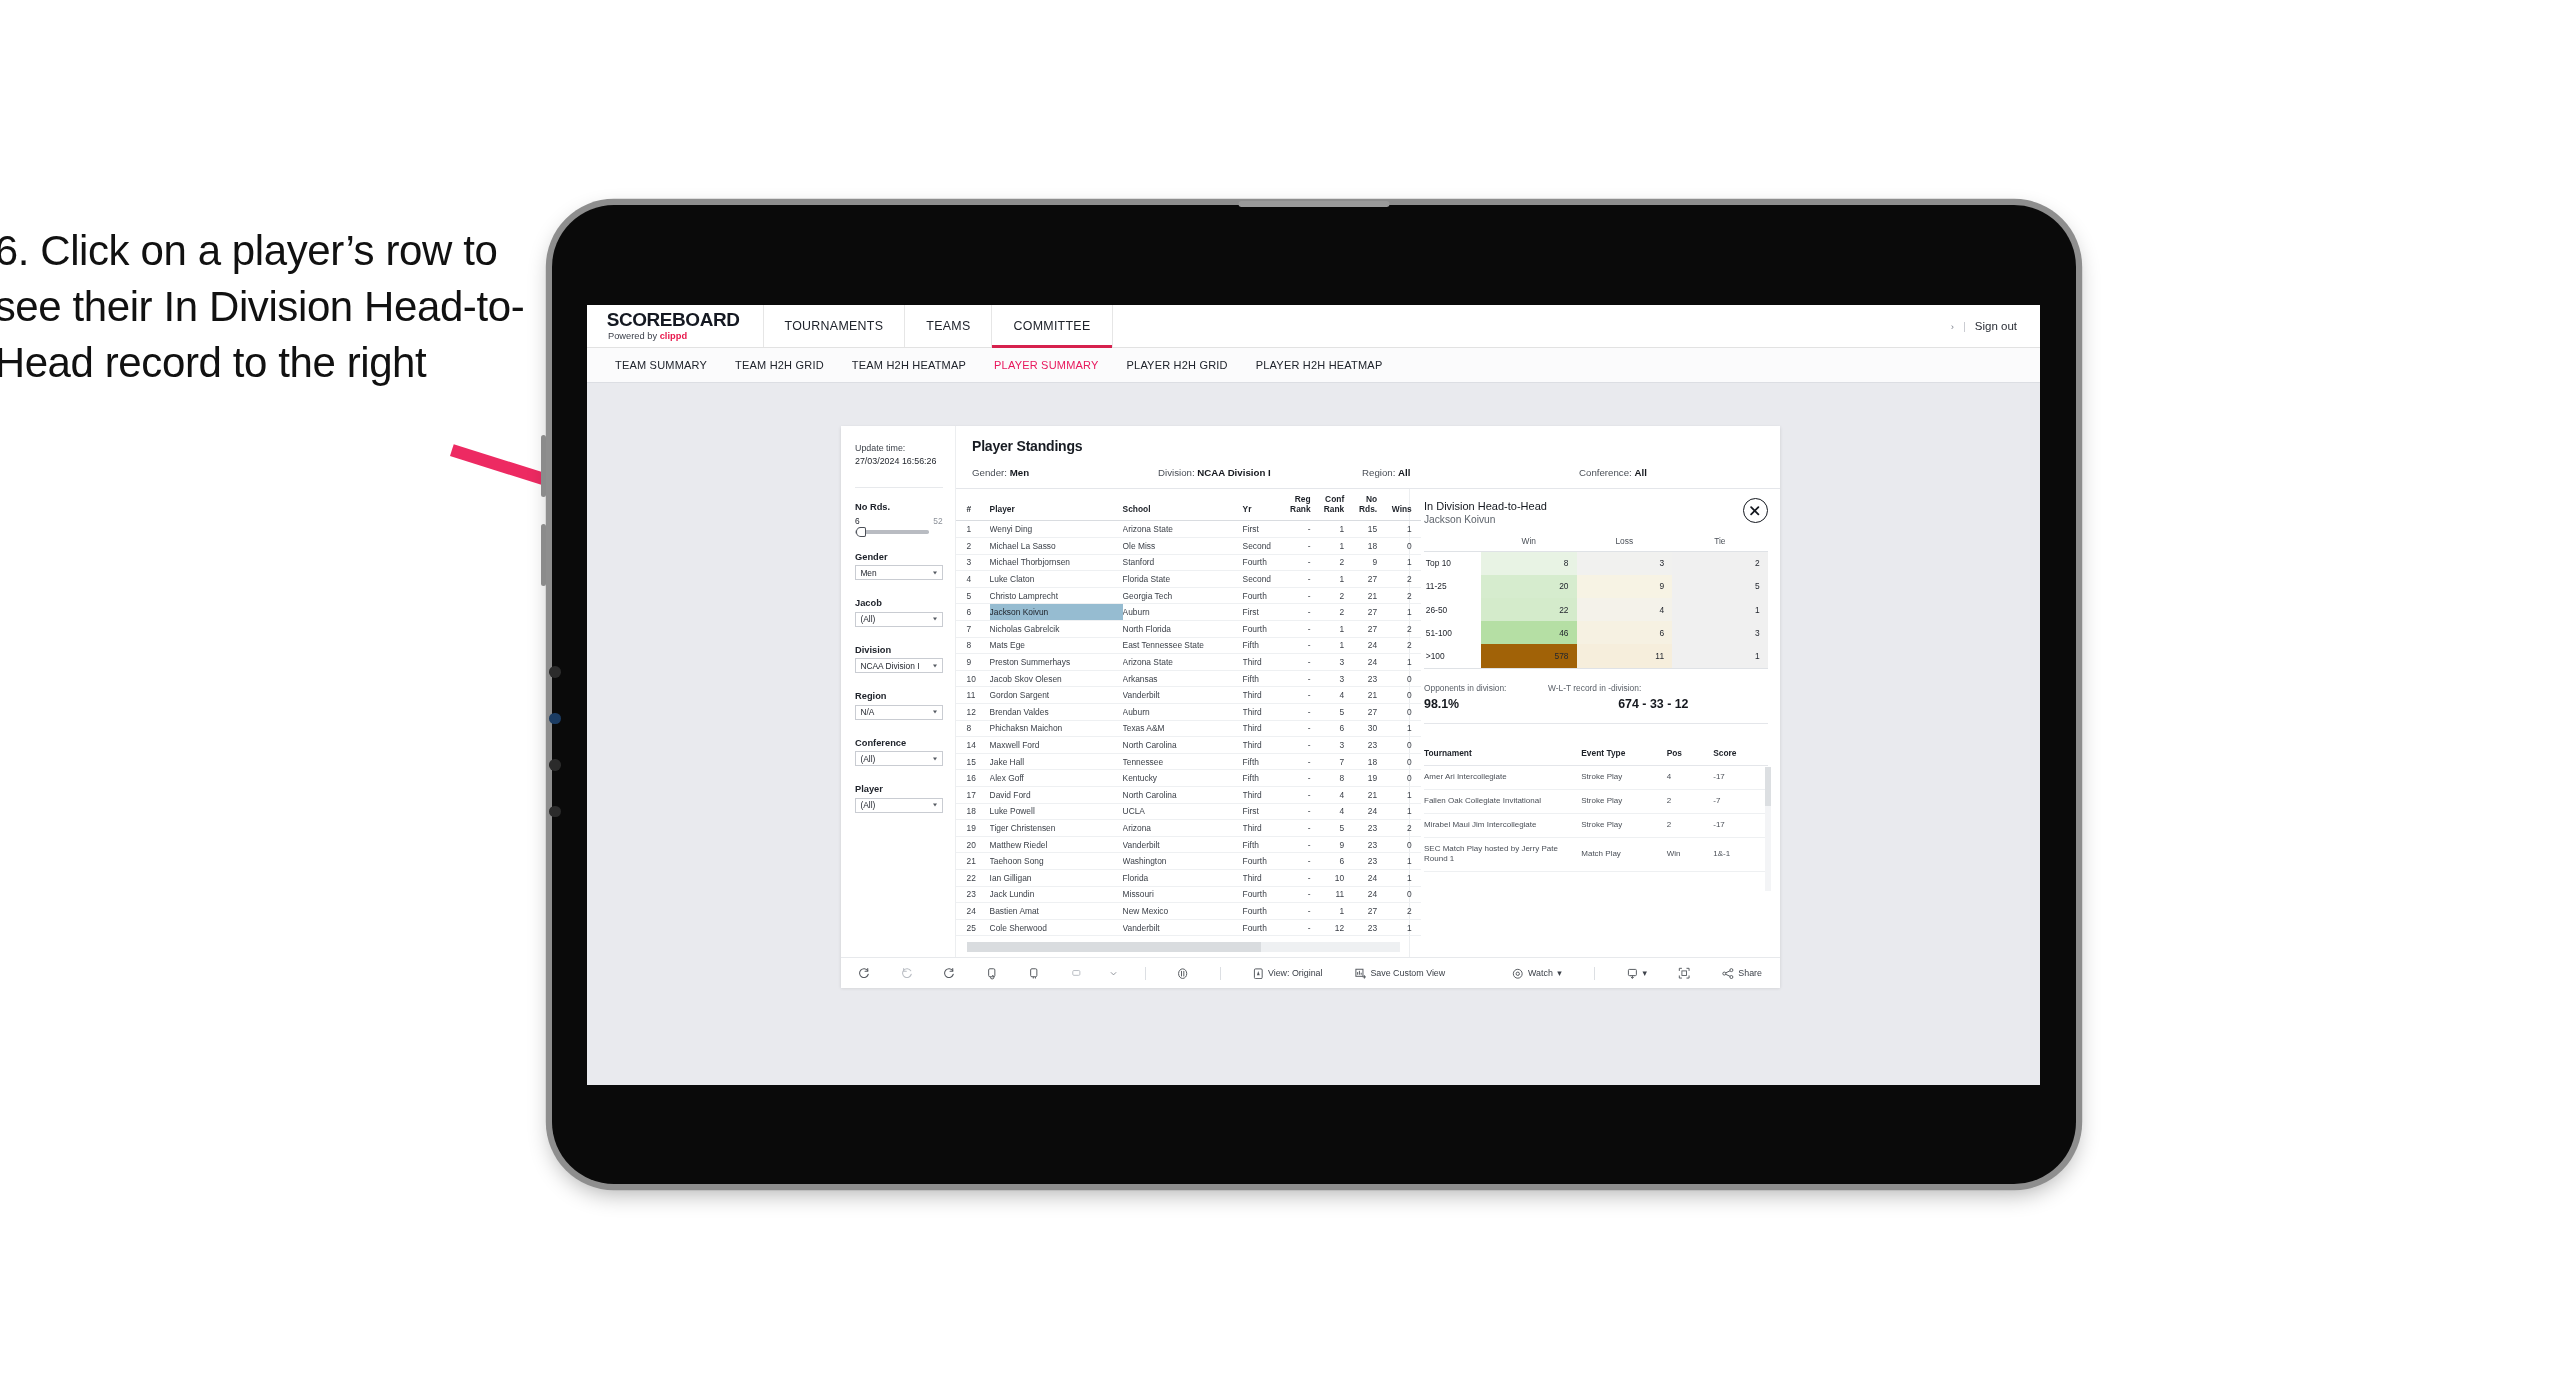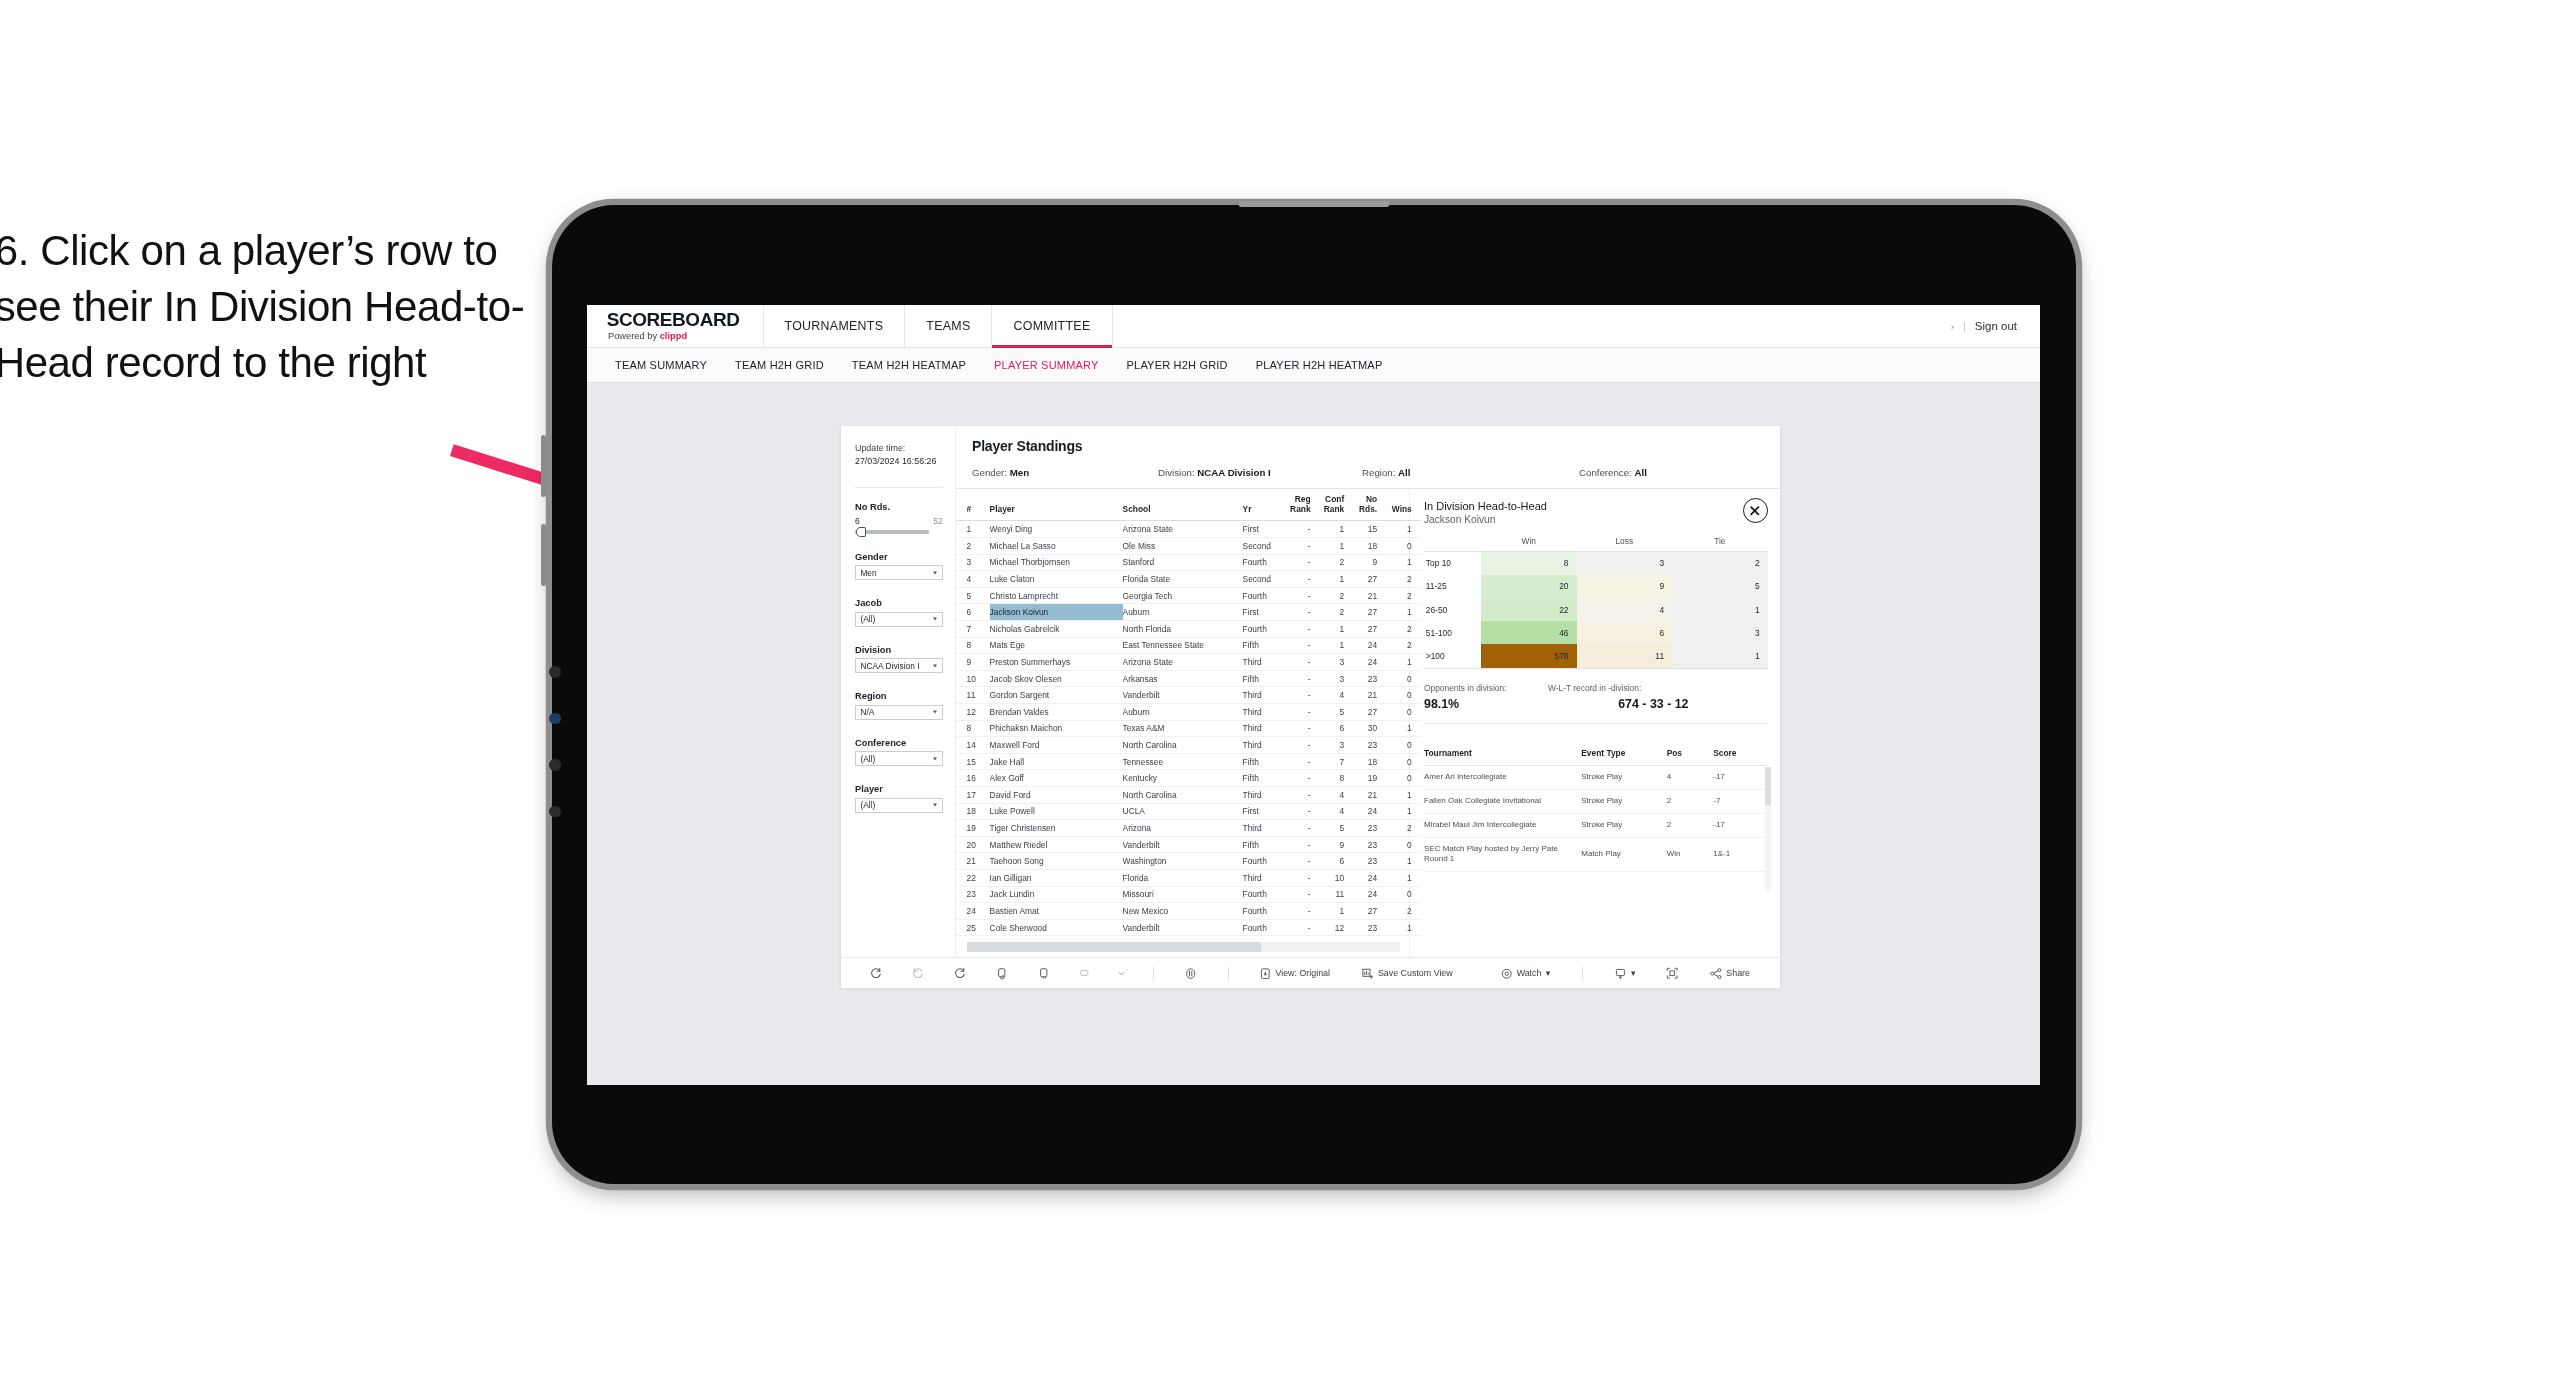--- a/index.html
+++ b/index.html
@@ -181,21 +181,21 @@
   .tour .t-type{width:55px;}
   .tour .t-pos{width:30px;}
   .tour .t-score{width:35px;}
   .tour-wrap{position:relative;}
   .vscroll{position:absolute;right:-3.5px;top:26.6px;width:6.2px;height:124px;background:#f3f4f6;}
   .vscroll i{position:absolute;left:0;top:0;width:6.2px;height:39px;background:#dcdfe2;}
 
   
   .wb-toolbar{
     height:30px;border-top:0.9px solid #e7e9ec;display:flex;align-items:center;
-    padding:0 22px;gap:16px;font-size:8.9px;color:#3c4149;background:#fff;
+    padding:0 10px;gap:16px;font-size:8.9px;color:#3c4149;background:#fff;
   }
   .tb-ico{width:26.6px;display:flex;align-items:center;justify-content:center;cursor:pointer;color:#55595f;}
   .tb-vsep{width:0.9px;height:13.3px;background:#dcdfe3;margin:0 8px;}
   .tb-item{display:flex;align-items:center;gap:4.4px;padding:0 8px;cursor:pointer;white-space:nowrap;}
   .tb-spacer{flex:1;}
 </style>
 </head>
 <body>
 
 <div class="caption">6. Click on a player’s row to see their In Division Head-to-Head record to the right</div>

